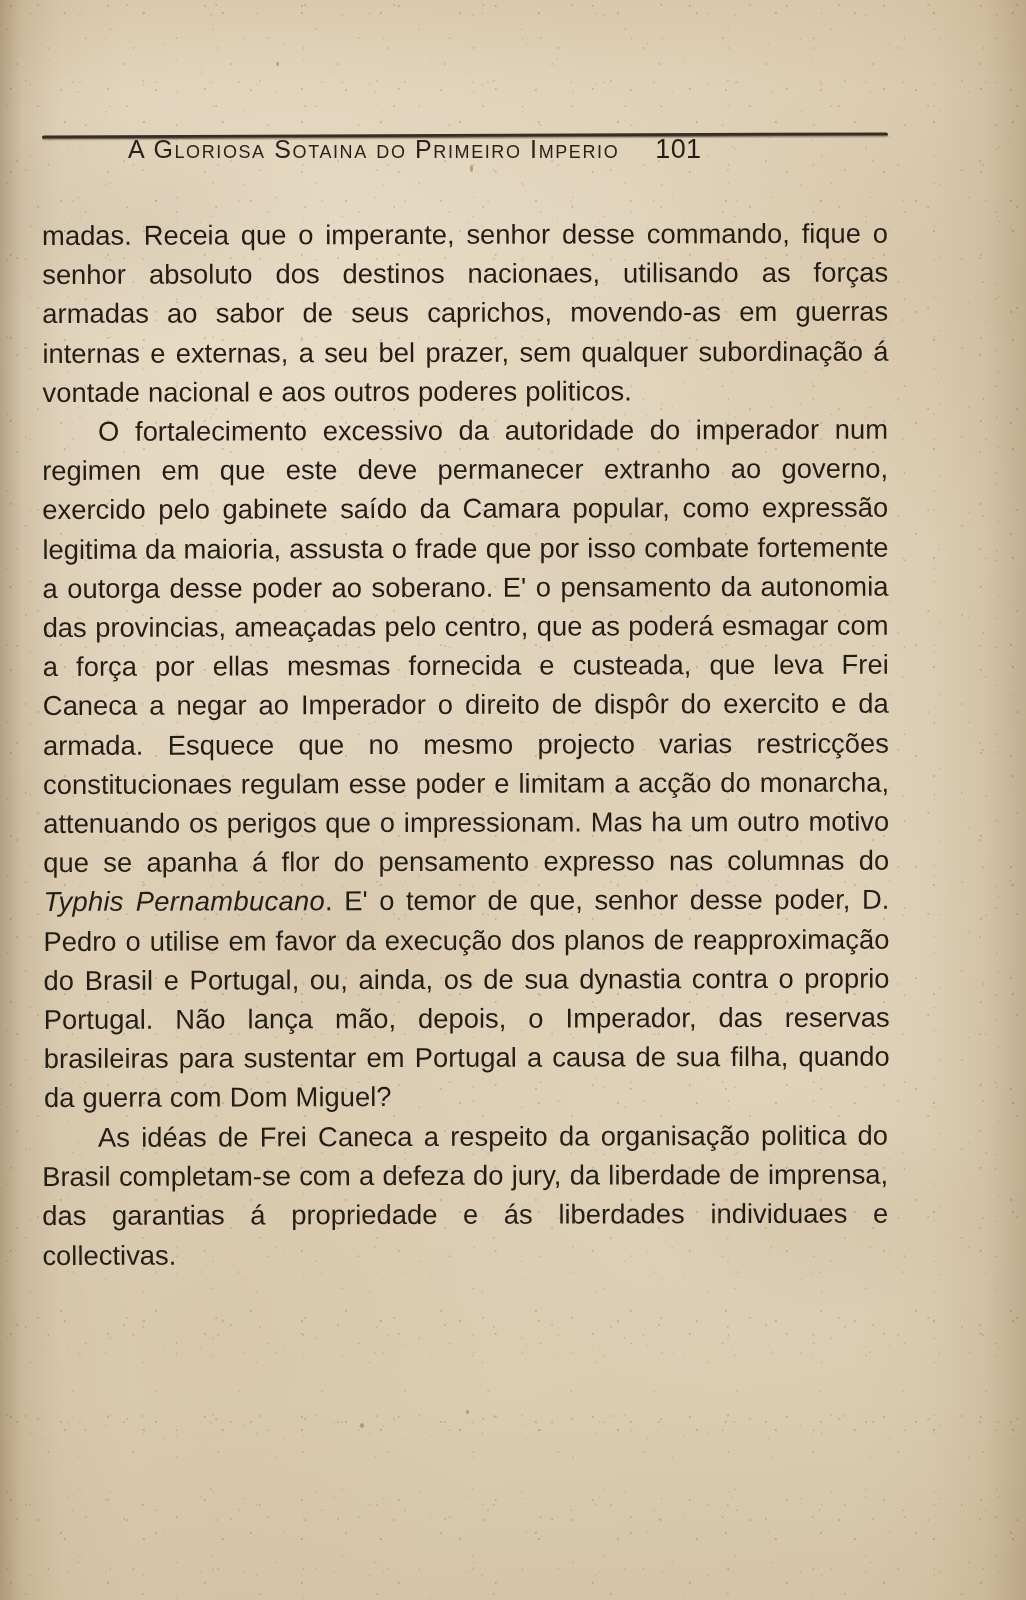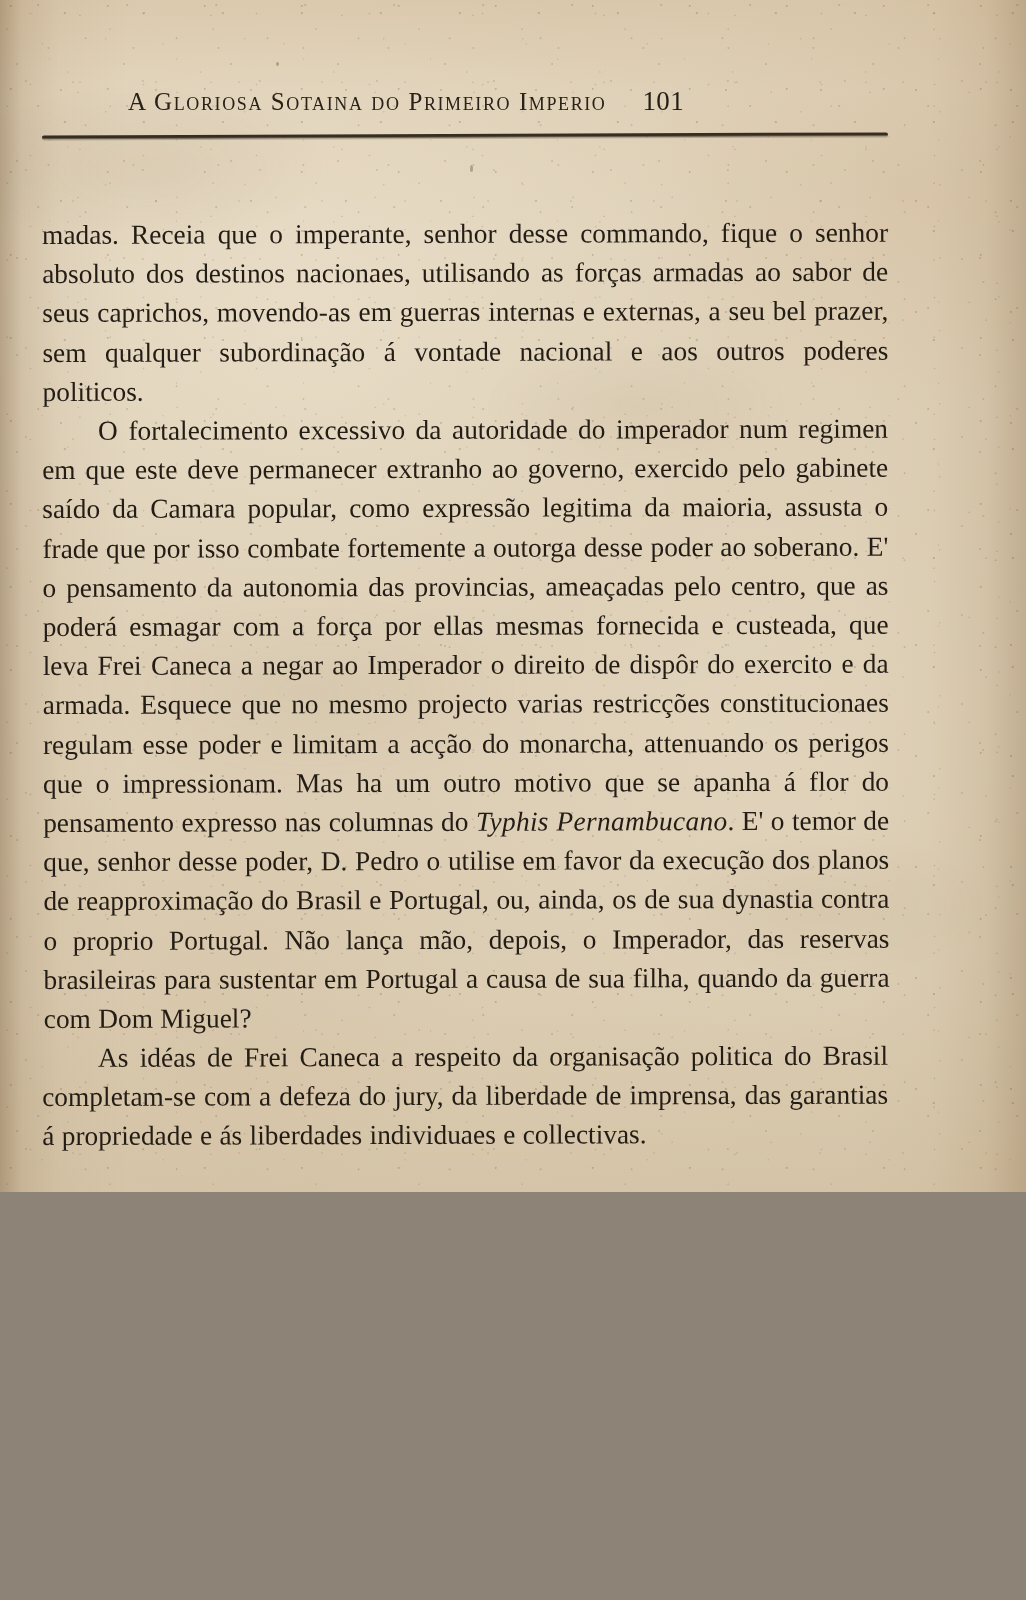--- a/index.html
+++ b/index.html
@@ -6,21 +6,21 @@
   html, body {
     margin: 0;
     padding: 0;
     background: #8d8376;
   }
 
   
   .page {
     position: relative;
     width: 1026px;
-    height: 1192px;
+    height: 1600px;
     overflow: hidden;
     background-color: #e0d2ba;
     background-image:
       
       linear-gradient(to right,
         rgba(120, 92, 58, 0.42) 0px,
         rgba(140, 110, 72, 0.20) 22px,
         rgba(160, 130, 92, 0.07) 60px,
         rgba(255, 255, 255, 0.00) 130px),
       
@@ -37,21 +37,21 @@
       
       linear-gradient(to top,
         rgba(186, 158, 120, 0.16) 0px,
         rgba(255, 255, 255, 0.00) 200px),
       
       radial-gradient(ellipse 58% 44% at 30% 26%, rgba(238, 228, 208, 0.55), rgba(255,255,255,0) 72%),
       radial-gradient(ellipse 48% 38% at 74% 62%, rgba(232, 220, 198, 0.42), rgba(255,255,255,0) 70%),
       radial-gradient(ellipse 40% 30% at 20% 84%, rgba(206, 184, 152, 0.30), rgba(255,255,255,0) 70%),
       radial-gradient(ellipse 36% 26% at 88% 16%, rgba(206, 180, 146, 0.34), rgba(255,255,255,0) 72%),
       linear-gradient(160deg, #e3d6bf 0%, #ded0b7 45%, #d9caaf 100%);
-    font-family: Liberation Serif, serif;
+    font-family: Liberation Sans, sans-serif;
     color: #221c14;
   }
 
   
   .grain {
     position: absolute;
     inset: 0;
     pointer-events: none;
     opacity: 0.55;
     mix-blend-mode: multiply;
@@ -100,20 +100,21 @@
     color: #2a2219;
     padding-left: 86px;
     transform: scaleY(1.02);
     transform-origin: left bottom;
   }
   .folio {
     font-size: 27px;
     color: #241d15;
     margin-left: 36px;
     letter-spacing: 0.4px;
+    margin-top: 48px;
   }
   .head-rule {
     position: absolute;
     left: 0px;
     top: 48px;
     width: 846px;
     height: 4px;
     background: linear-gradient(to bottom,
         rgba(40,32,22,0.92) 0%,
         rgba(40,32,22,0.92) 55%,

